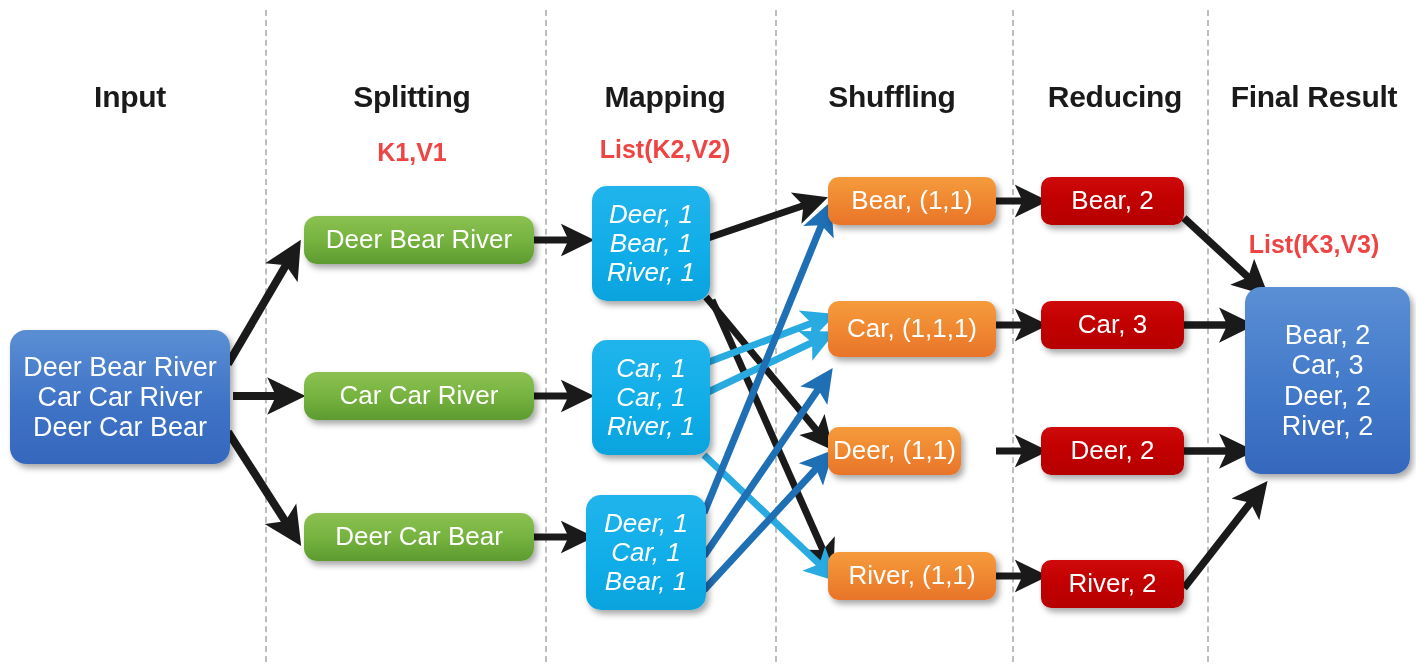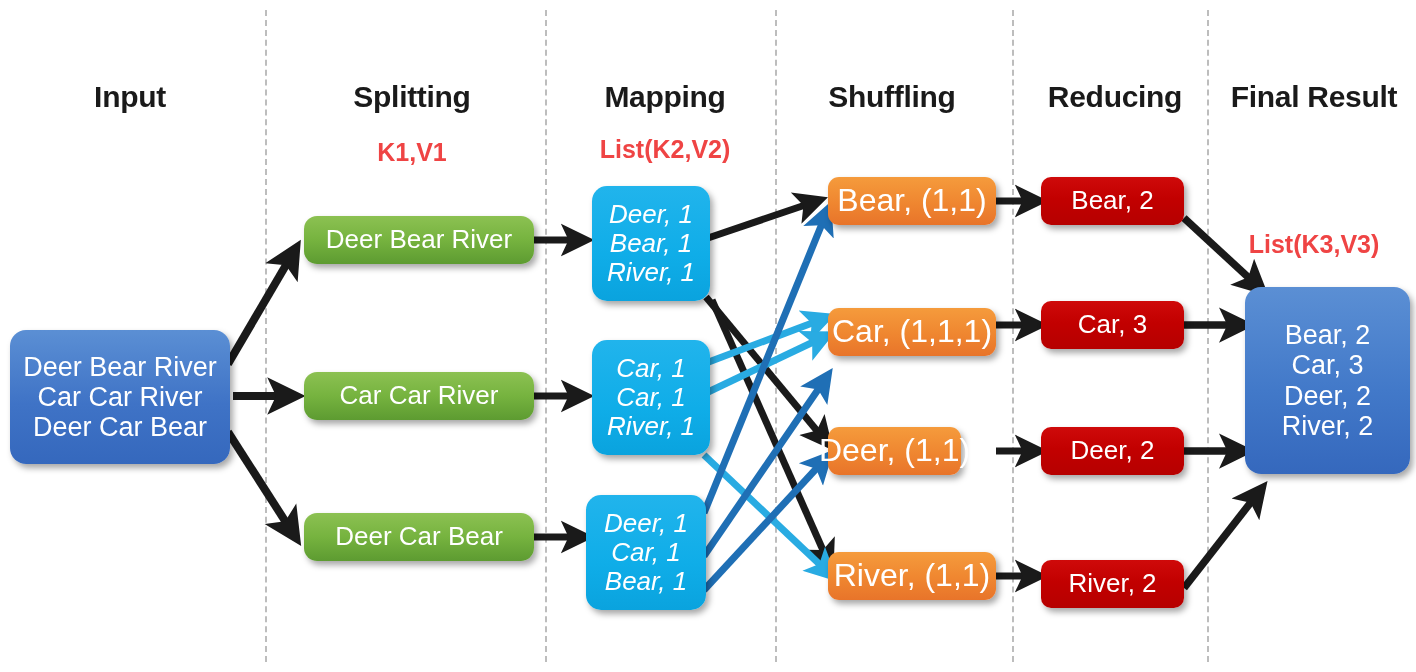--- a/index.html
+++ b/index.html
@@ -20,21 +20,21 @@
         box-shadow:3px 4px 6px rgba(0,0,0,0.35);line-height:1.12;}
   .node span{display:block;white-space:nowrap;}
 
   .n-input{background:linear-gradient(to bottom,#5b8fd4 0%,#3f73c6 55%,#3568bd 100%);
            font-size:27px;border-radius:16px;}
   .n-split{background:linear-gradient(to bottom,#8cc152 0%,#76b33f 50%,#5d9b31 100%);
            font-size:26px;border-radius:13px;}
   .n-map{background:linear-gradient(to bottom,#21b4ec 0%,#0fade8 60%,#0aa3de 100%);
          font-size:26px;border-radius:15px;font-style:italic;}
   .n-shuf{background:linear-gradient(to bottom,#f59b3c 0%,#ef8630 55%,#e8742a 100%);
-          font-size:32px;border-radius:11px;}
+          font-size:26px;border-radius:11px;}
   .n-red{background:linear-gradient(to bottom,#cf0a0a 0%,#c20000 45%,#b60000 100%);
          font-size:26px;border-radius:10px;}
   .n-final{background:linear-gradient(to bottom,#5b8fd4 0%,#4279c9 55%,#3568bd 100%);
            font-size:27px;border-radius:16px;}
 
   svg.links{position:absolute;left:0;top:0;width:1416px;height:672px;
             pointer-events:none;}
 </style>
 </head>
 <body>
@@ -142,21 +142,21 @@
   </div>
   <div class="node n-map" style="left:586px;top:495px;width:120px;height:115px">
     <span>Deer, 1</span>
     <span>Car, 1</span>
     <span>Bear, 1</span>
   </div>
 
   <div class="node n-shuf" style="left:828px;top:177px;width:168px;height:48px">
     <span>Bear, (1,1)</span>
   </div>
-  <div class="node n-shuf" style="left:828px;top:308px;width:168px;height:48px">
+  <div class="node n-shuf" style="left:828px;top:301px;width:168px;height:56px">
     <span>Car, (1,1,1)</span>
   </div>
   <div class="node n-shuf" style="left:828px;top:427px;width:133px;height:48px">
     <span>Deer, (1,1)</span>
   </div>
   <div class="node n-shuf" style="left:828px;top:552px;width:168px;height:48px">
     <span>River, (1,1)</span>
   </div>
 
   <div class="node n-red" style="left:1041px;top:177px;width:143px;height:48px">

